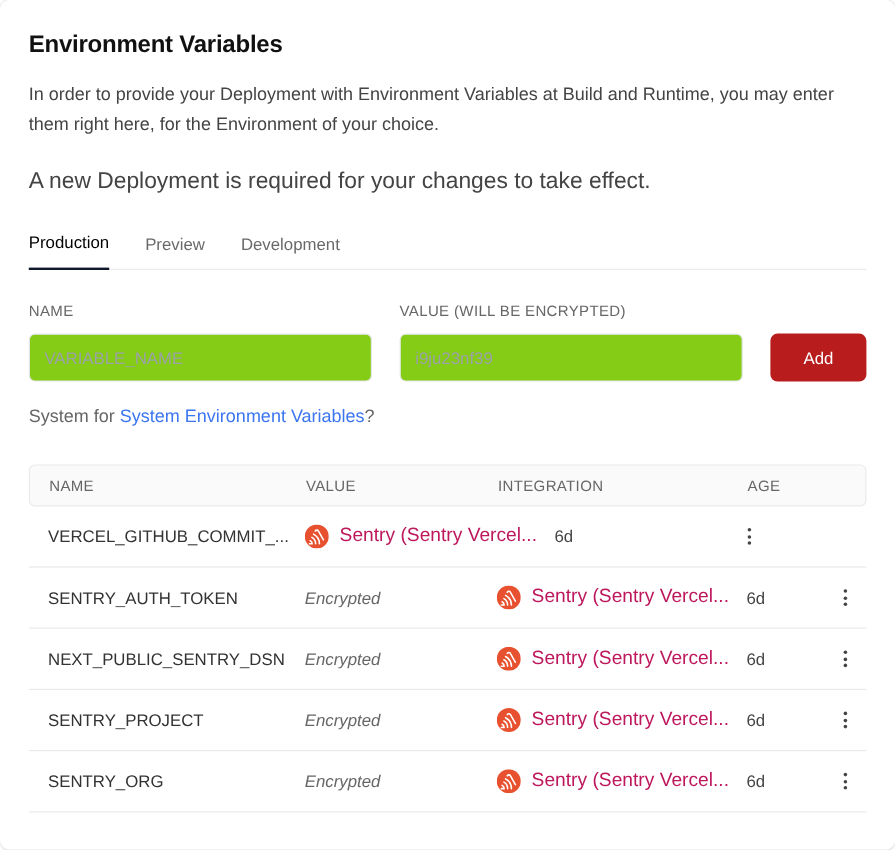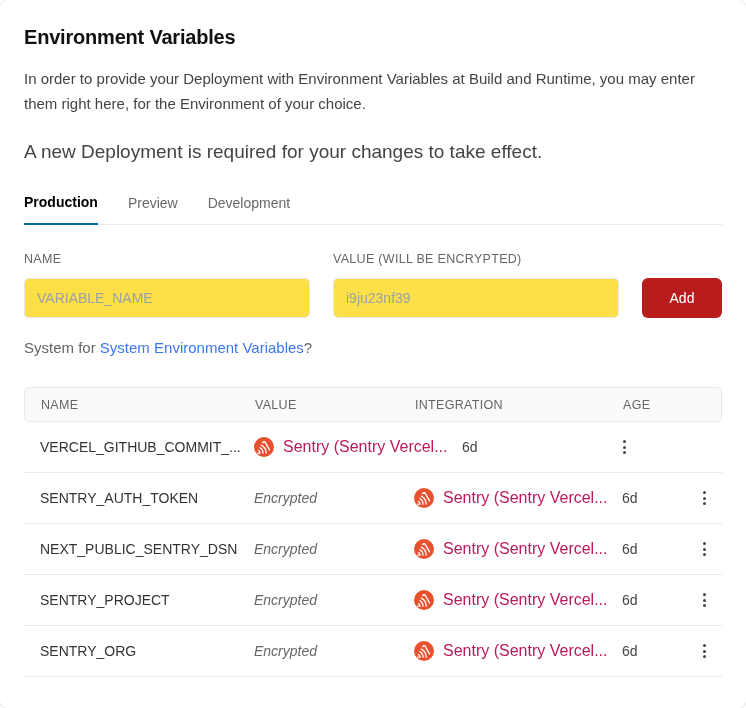--- a/index.html
+++ b/index.html
@@ -18,32 +18,32 @@
 
   .desc { margin-top: 17px; font-size: 15px; line-height: 25px; color: #444; max-width: 700px; }
   .note { margin-top: 23px; font-size: 19px; line-height: 25px; color: #444; }
 
   .tabs { margin-top: 22px; display: flex; gap: 30px; border-bottom: 1px solid #eaeaea; }
   .tab {
     font-size: 14px; color: #696969; padding: 8px 0 13px 0;
     cursor: pointer; background: none; border: none;
     font-family: "Liberation Sans", sans-serif;
   }
-  .tab.active { color: #000; font-weight: 700; border-bottom: 2px solid #0369a1; margin-bottom: -1px; }
+  .tab.active { color: #000; font-weight: 400; border-bottom: 2px solid #0f172a; margin-bottom: -1px; }
 
   .form-row { margin-top: 27px; display: flex; gap: 23px; align-items: flex-end; }
   .field { flex: 1; }
   .field-label {
     display: block; font-size: 12.5px; color: #666; letter-spacing: 0.3px;
     margin-bottom: 12px;
   }
   .text-input {
     width: 100%; height: 40px; border: 1px solid #e5e5e5; border-radius: 5px;
     padding: 0 12px; font-size: 14px; color: #111; outline: none;
-    font-family: "Liberation Sans", sans-serif; background: #fde047;
+    font-family: "Liberation Sans", sans-serif; background: #84cc16;
   }
   .text-input::placeholder { color: #9ba1a6; opacity: 1; }
   .add-btn {
     width: 80px; height: 40px; flex: 0 0 80px;
     background: #b91c1c; color: #fff; border: none; border-radius: 6px;
     font-size: 14px; font-weight: 500; cursor: pointer;
     font-family: "Liberation Sans", sans-serif;
   }
 
   .lookup-line { margin-top: 21px; font-size: 15px; color: #666; }

